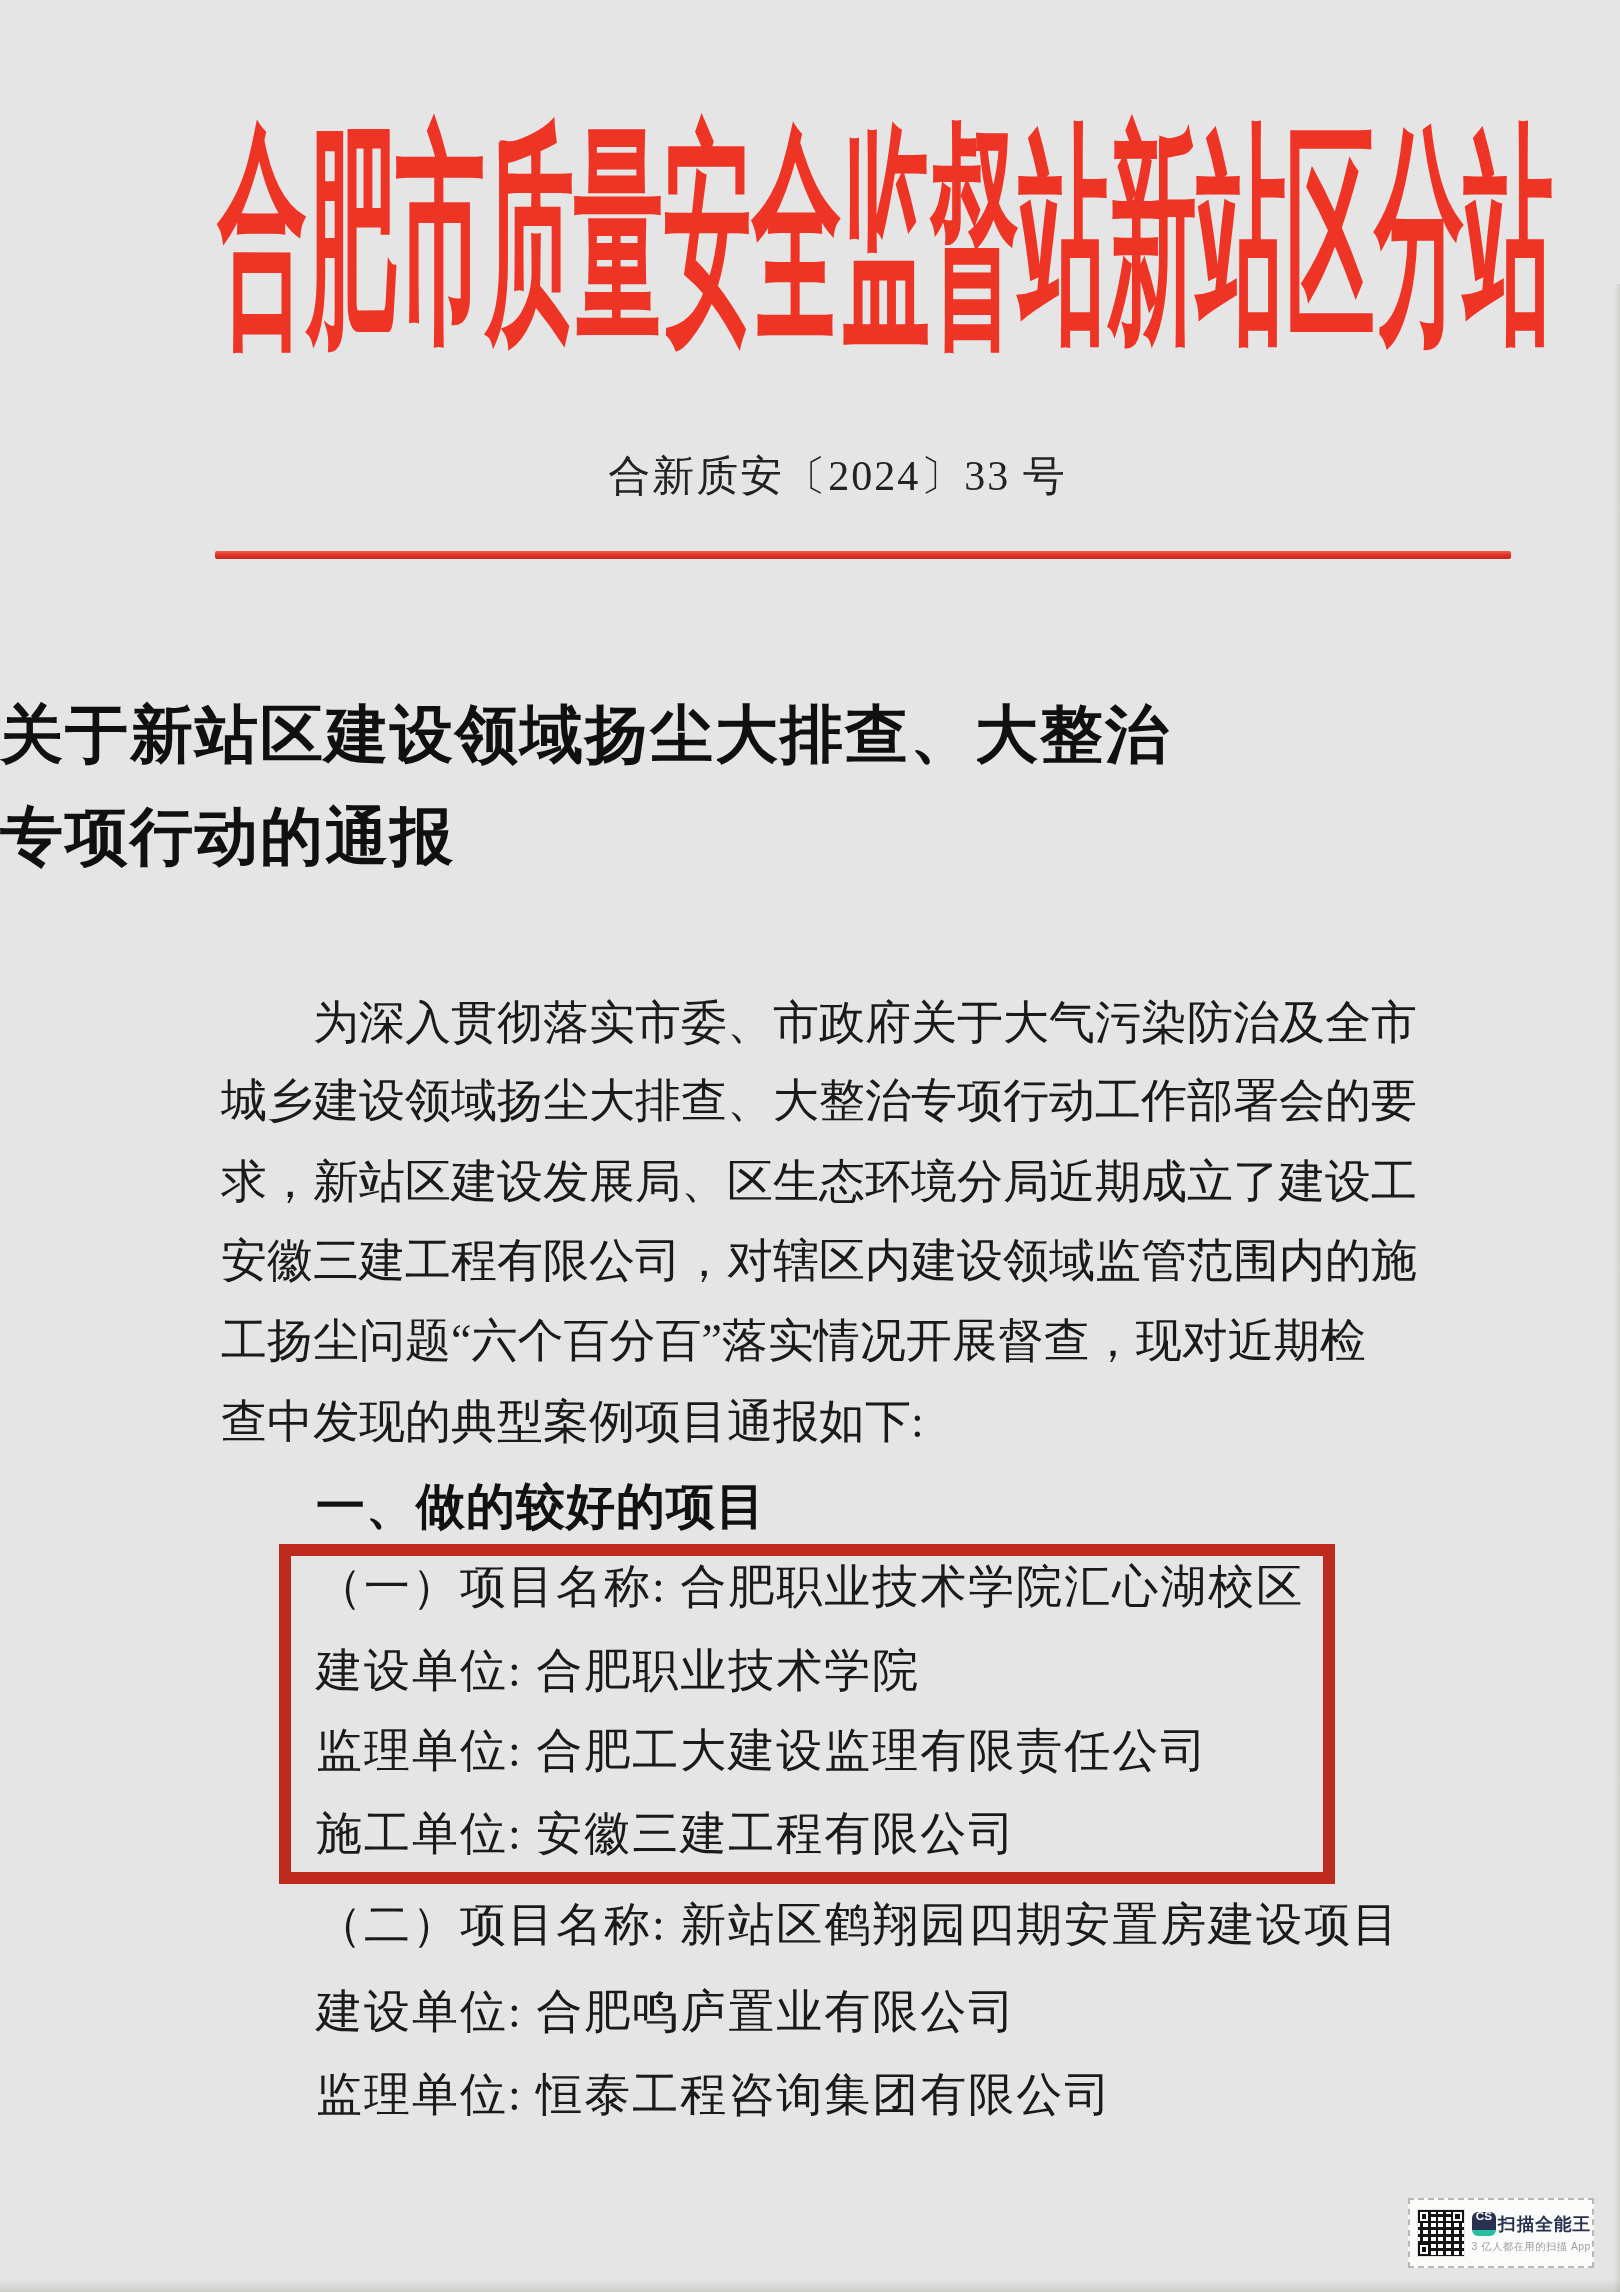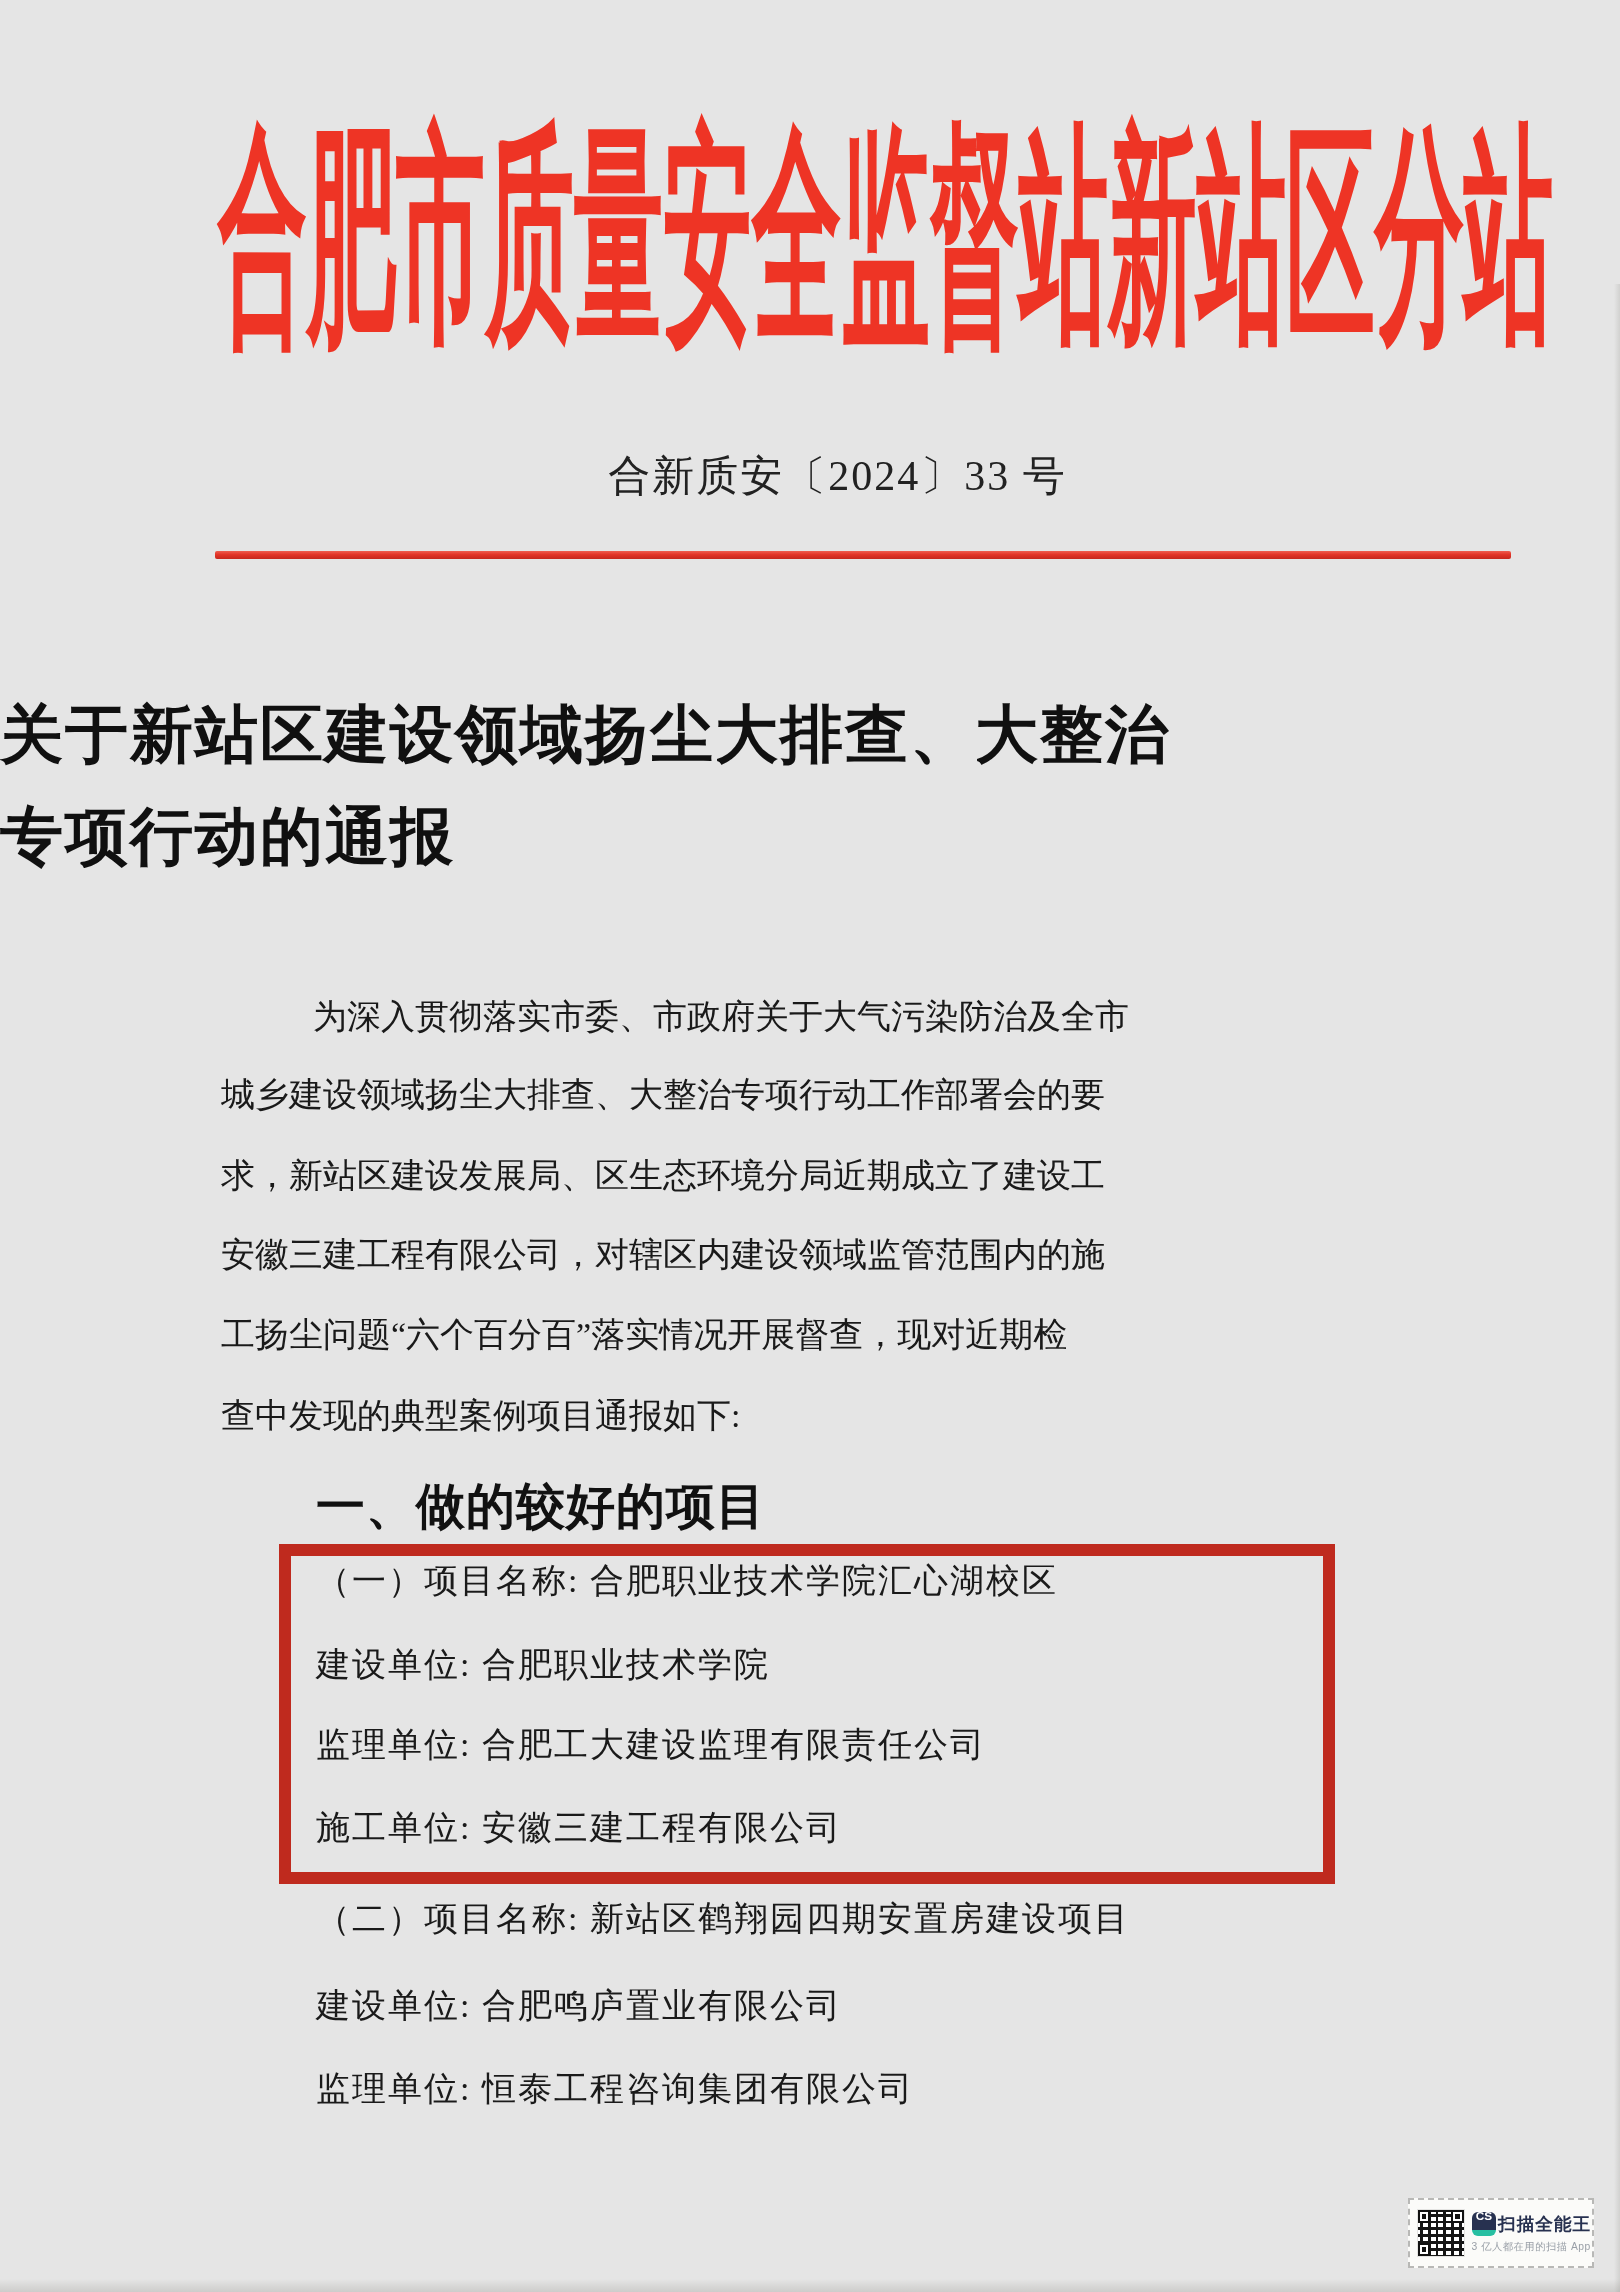--- a/index.html
+++ b/index.html
@@ -48,21 +48,21 @@
     font-size:63px;
     font-weight:700;
     line-height:102px;
     color:#101010;
     letter-spacing:2px;
   }
   
   .tline{
     position:absolute;
     left:221px;
-    font-size:34px;
+    font-size:46px;
     line-height:1;
     white-space:nowrap;
     color:#1a1a1a;
   }
   .tline.indent{left:313px;}
   .heading{
     position:absolute;
     left:316px;top:1482px;
     font-size:49px;
     line-height:1;

